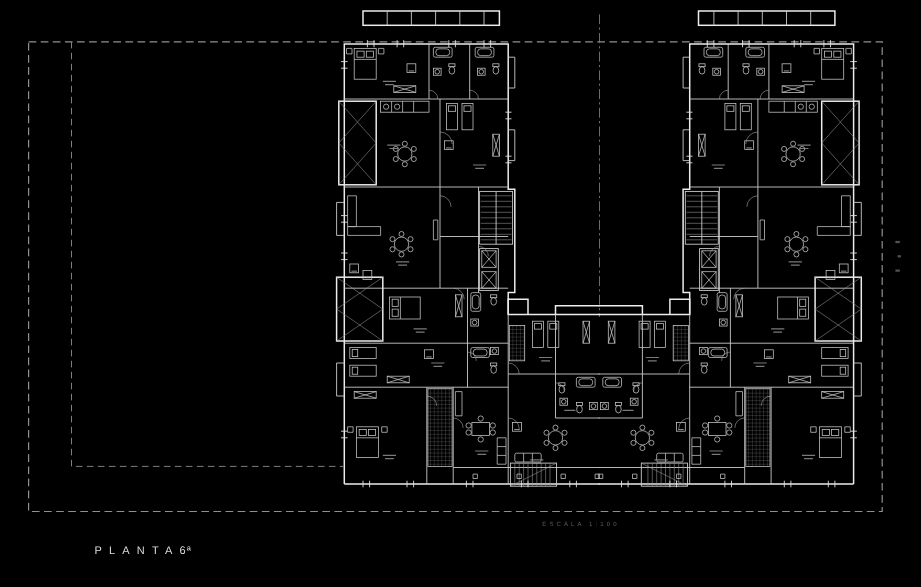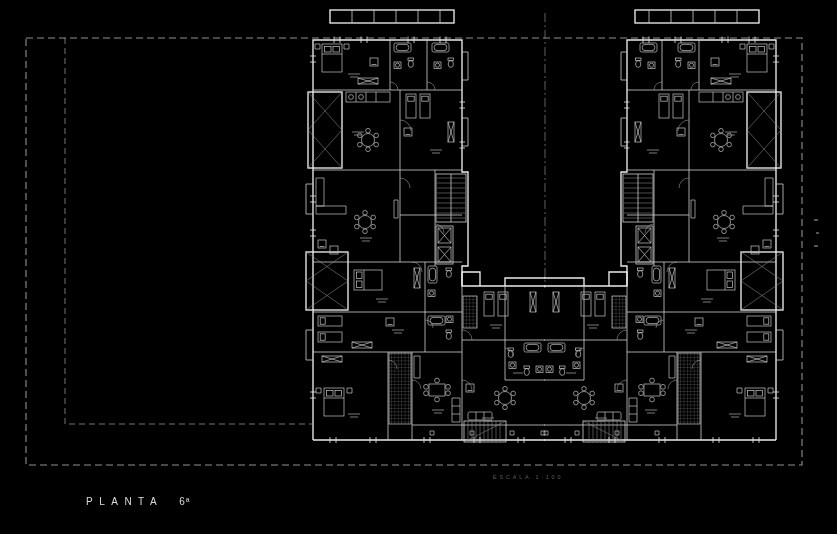--- a/index.html
+++ b/index.html
@@ -12,21 +12,21 @@
   .f  {stroke:#c6c6c6;stroke-width:.7;fill:none}     
   .d  {stroke:#a3a3a3;stroke-width:.55;fill:none}    
   .h  {stroke:#9a9a9a;stroke-width:.5;fill:none}     
   .wn {stroke:#e4e4e4;stroke-width:.8;fill:none}     
   .lb {stroke:#8f8f8f;stroke-width:1.1;fill:none;opacity:.85} 
   .bnd{stroke:#909090;stroke-width:1.1;fill:none;stroke-dasharray:7 4}
   .sb {stroke:#7f7f7f;stroke-width:.9;fill:none;stroke-dasharray:6 4}
   .cl {stroke:#7a7a7a;stroke-width:.8;fill:none;stroke-dasharray:9 3 2 3}
   .title{position:absolute;left:86px;top:496px;color:#dcdcdc;font-size:10px;
          letter-spacing:6.5px;white-space:nowrap;}
-  .title .num{margin-left:16px;letter-spacing:1px;}
+  .title .num{letter-spacing:1px;}
   .scale-note{position:absolute;left:493px;top:474px;color:#5f5f5f;font-size:5.5px;
          letter-spacing:2.8px;white-space:nowrap;}
 </style>
 </head>
 <body>
 
 <div class="stage">
 
 <svg width="837" height="534" viewBox="0 0 837 534">
   <defs>

